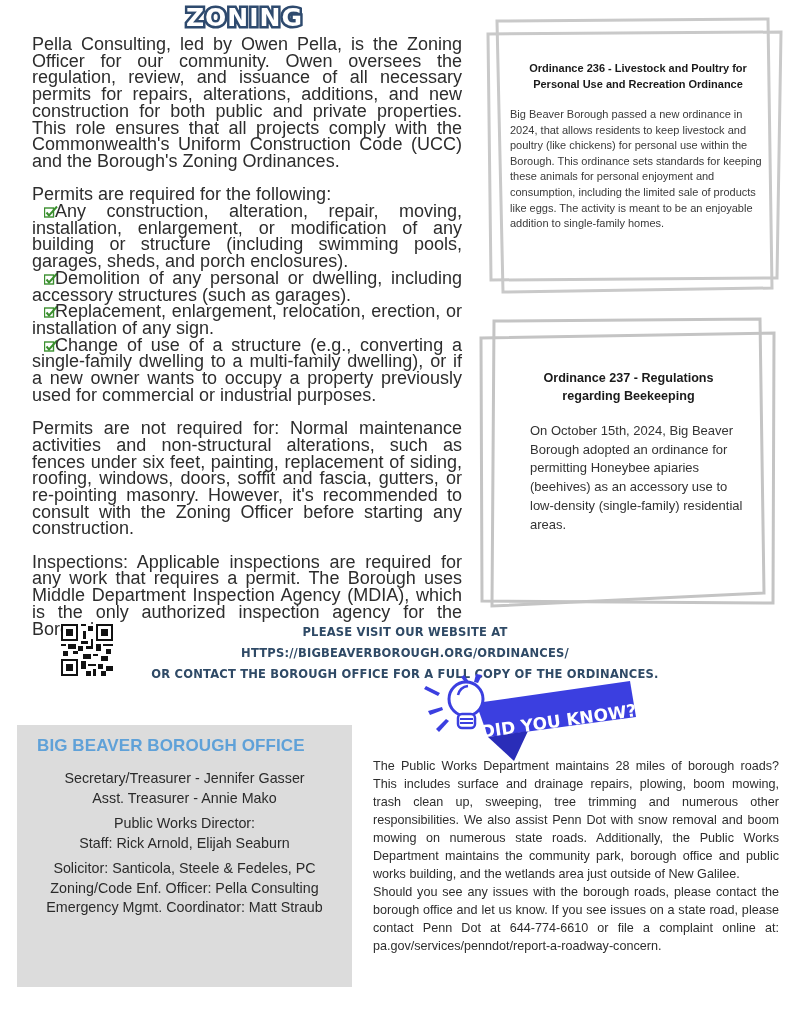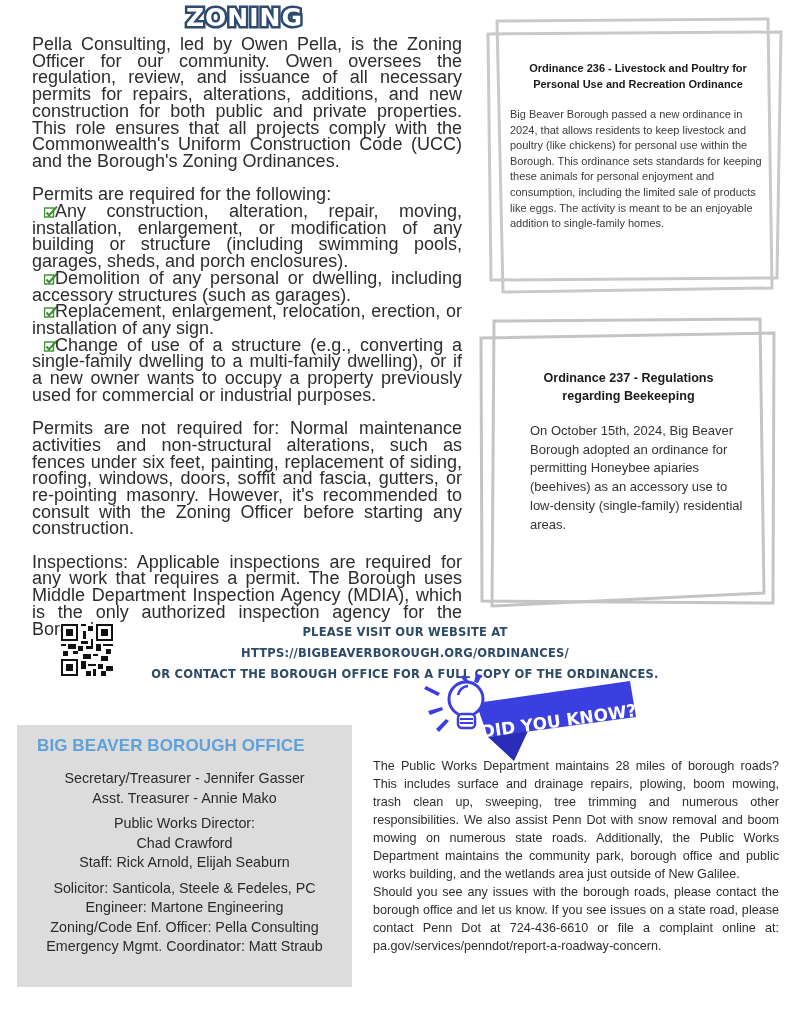--- a/index.html
+++ b/index.html
@@ -202,28 +202,26 @@
 
 <div class="office-box">
   <div class="office-title">BIG BEAVER BOROUGH OFFICE</div>
   <div class="office-lines">
     <div class="grp">
       <div>Secretary/Treasurer - Jennifer Gasser</div>
       <div>Asst. Treasurer - Annie Mako</div>
     </div>
     <div class="grp">
       <div>Public Works Director:</div>
-      <div>Chad Crawford</div>
       <div>Staff: Rick Arnold, Elijah Seaburn</div>
     </div>
     <div class="grp">
       <div>Solicitor: Santicola, Steele &amp; Fedeles, PC</div>
-      <div>Engineer: Martone Engineering</div>
       <div>Zoning/Code Enf. Officer: Pella Consulting</div>
       <div>Emergency Mgmt. Coordinator: Matt Straub</div>
     </div>
   </div>
 </div>
 
 <div class="pw-text">
   <div>The Public Works Department maintains 28 miles of borough roads? This includes surface and drainage repairs, plowing, boom mowing, trash clean up, sweeping, tree trimming and numerous other responsibilities. We also assist Penn Dot with snow removal and boom mowing on numerous state roads. Additionally, the Public Works Department maintains the community park, borough office and public works building, and the wetlands area just outside of New Galilee.</div>
-  <div>Should you see any issues with the borough roads, please contact the borough office and let us know. If you see issues on a state road, please contact Penn Dot at 724-436-6610 or file a complaint online at: pa.gov/services/penndot/report-a-roadway-concern.</div>
+  <div>Should you see any issues with the borough roads, please contact the borough office and let us know. If you see issues on a state road, please contact Penn Dot at 644-774-6610 or file a complaint online at: pa.gov/services/penndot/report-a-roadway-concern.</div>
 </div>
 
 </body></html>

